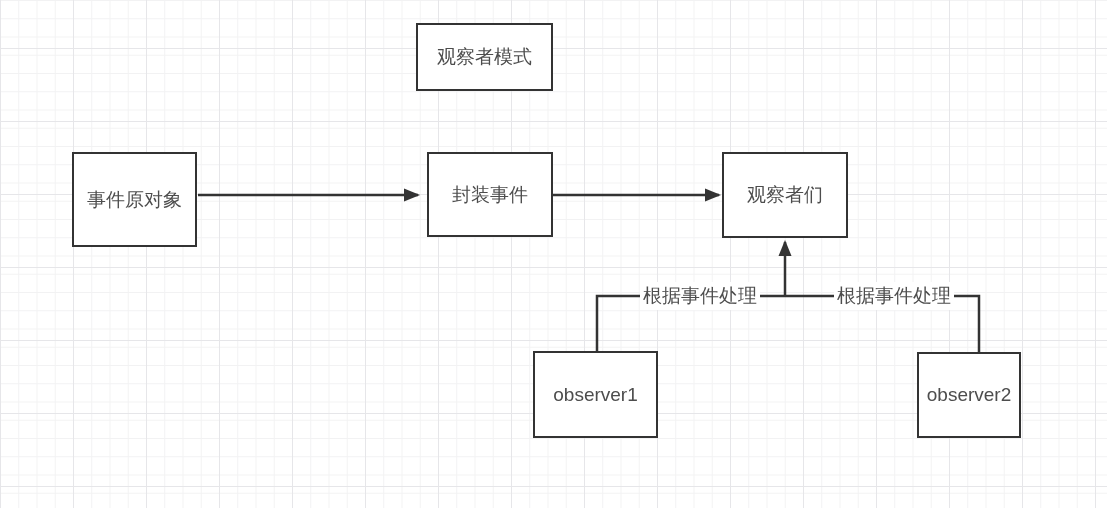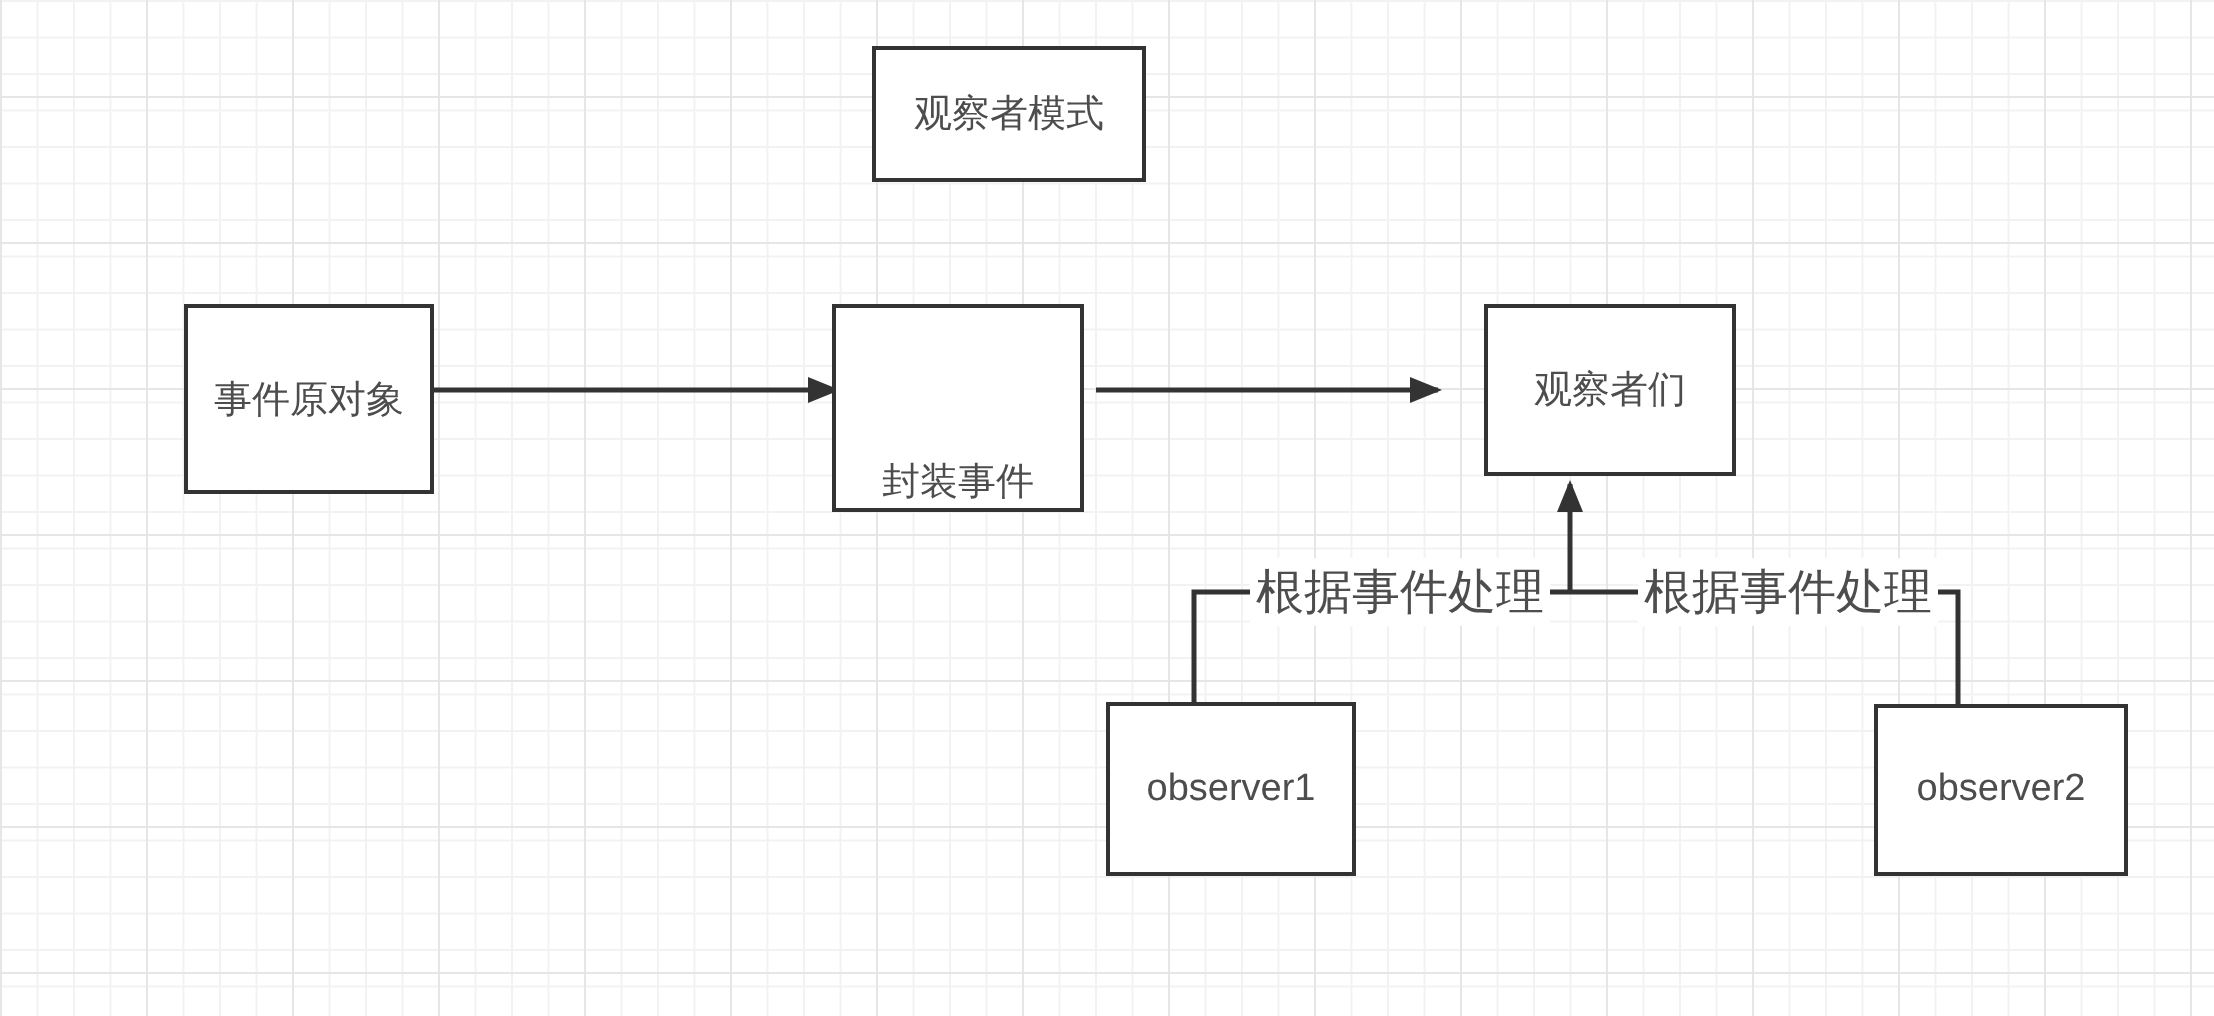--- a/index.html
+++ b/index.html
@@ -42,34 +42,33 @@
   #arrowhead path { fill: var(--stroke); }
   .node {
     position: absolute;
     background: var(--node-bg);
     border: 2.5px solid var(--stroke);
     display: flex; align-items: center; justify-content: center;
     font-size: 19px;
     color: var(--text);
     text-align: center;
     white-space: nowrap;
-    margin-left: 20px;
   }
   .node-title     { left: 416px; top: 23px;  width: 137px; height: 68px; }
   .node-source    { left: 72px;  top: 152px; width: 125px; height: 95px; }
-  .node-wrap      { left: 396px; top: 152px; width: 126px; height: 104px; align-items: flex-end; }
+  .node-wrap      { left: 427px; top: 152px; width: 126px; height: 85px; }
   .node-observers { left: 722px; top: 152px; width: 126px; height: 86px; align-items: center; }
   .node-observer1 { left: 533px; top: 351px; width: 125px; height: 87px; }
-  .node-observer2 { left: 917px; top: 352px; width: 127px; height: 86px; }
+  .node-observer2 { left: 917px; top: 352px; width: 104px; height: 86px; }
   .edge-label {
     position: absolute;
     transform: translate(-50%, -50%);
     background: var(--canvas-bg);
     padding: 1px 3px;
-    font-size: 24px;
+    font-size: 19px;
     color: var(--text);
     white-space: nowrap;
   }
   .edge-label-1 { left: 700px; top: 296px; }
   .edge-label-2 { left: 894px; top: 296px; }
 </style>
 </head>
 <body>
 
 <div class="canvas">

